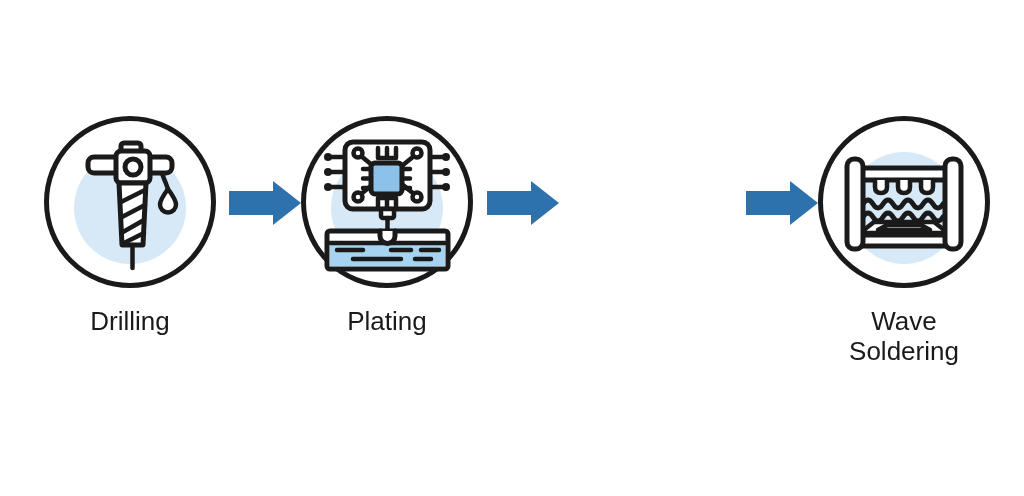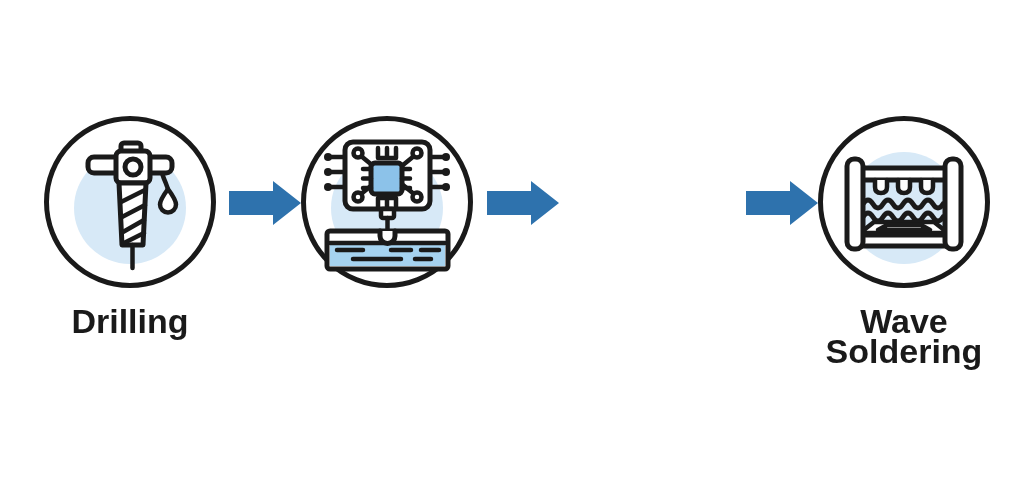--- a/index.html
+++ b/index.html
@@ -32,21 +32,21 @@
   .ln4 { fill:none; stroke:var(--outline,#1a1a1a); stroke-width:4.5; }
   .fw  { fill:#ffffff; stroke:var(--outline,#1a1a1a); stroke-width:5; }
   .fw4 { fill:#ffffff; stroke:var(--outline,#1a1a1a); stroke-width:4.5; }
   .chip  { fill:var(--chip-fill,#8cc2e9); stroke:var(--outline,#1a1a1a); stroke-width:5; }
   .chip2 { fill:var(--component-fill,#9fcfee); stroke:var(--outline,#1a1a1a); stroke-width:4.5; }
   .dot { fill:var(--outline,#1a1a1a); stroke:none; }
   .liq { fill:var(--liquid-fill,#a6d3f0); stroke:none; }
 
   .label {
     margin:18px auto 0; width:170px;
-    font-size:34px; font-weight:bold; line-height:30px;
+    font-size:26px; font-weight:normal; line-height:30px;
     color:var(--label-text,#1a1a1a);
   }
 
   .arrow { position:absolute; top:181px; width:72px; height:44px; }
   .arrow-1 { left:229px; } .arrow-2 { left:487px; } .arrow-3 { left:746px; }
   .arrow-poly { fill:var(--arrow,#2e72ad); }
 </style>
 </head>
 <body>
 
@@ -97,20 +97,21 @@
         <path class="ln4" d="M46,37 H54 M46,46.5 H54 M46,56 H54 M85,37 H93 M85,46.5 H93 M85,56 H93"></path>
         <rect class="fw4" x="64" y="77" width="13" height="9" rx="2"></rect>
         <path class="ln4" d="M70.5,86 V105"></path>
         <rect class="fw" x="10" y="99" width="121" height="38" rx="3"></rect>
         <rect class="liq" x="13" y="111" width="115" height="23"></rect>
         <path class="ln4" d="M13,111 H128"></path>
         <path class="fw" d="M63,99 v5 a7.5,7.5 0 0 0 15,0 v-5"></path>
         <path class="ln4" d="M20,118 H46 M74,118 H94 M104,118 H122 M36,127 H84 M98,127 H114"></path>
       </svg>
     </div>
+    <div class="label">Plating</div>
   </div>
 
   <svg class="arrow arrow-2" viewBox="0 0 72 44">
     <polygon class="arrow-poly" points="0,10 44,10 44,0 72,22 44,44 44,34 0,34"></polygon>
   </svg>
 
 
   <svg class="arrow arrow-3" viewBox="0 0 72 44">
     <polygon class="arrow-poly" points="0,10 44,10 44,0 72,22 44,44 44,34 0,34"></polygon>
   </svg>

